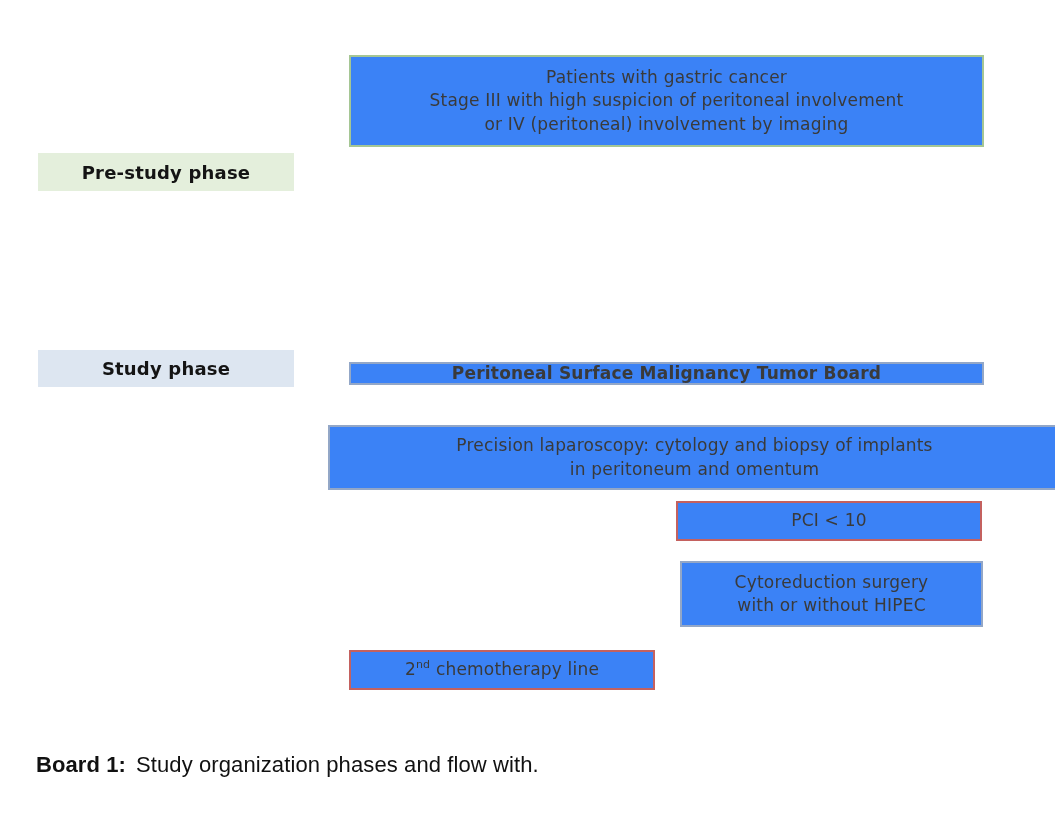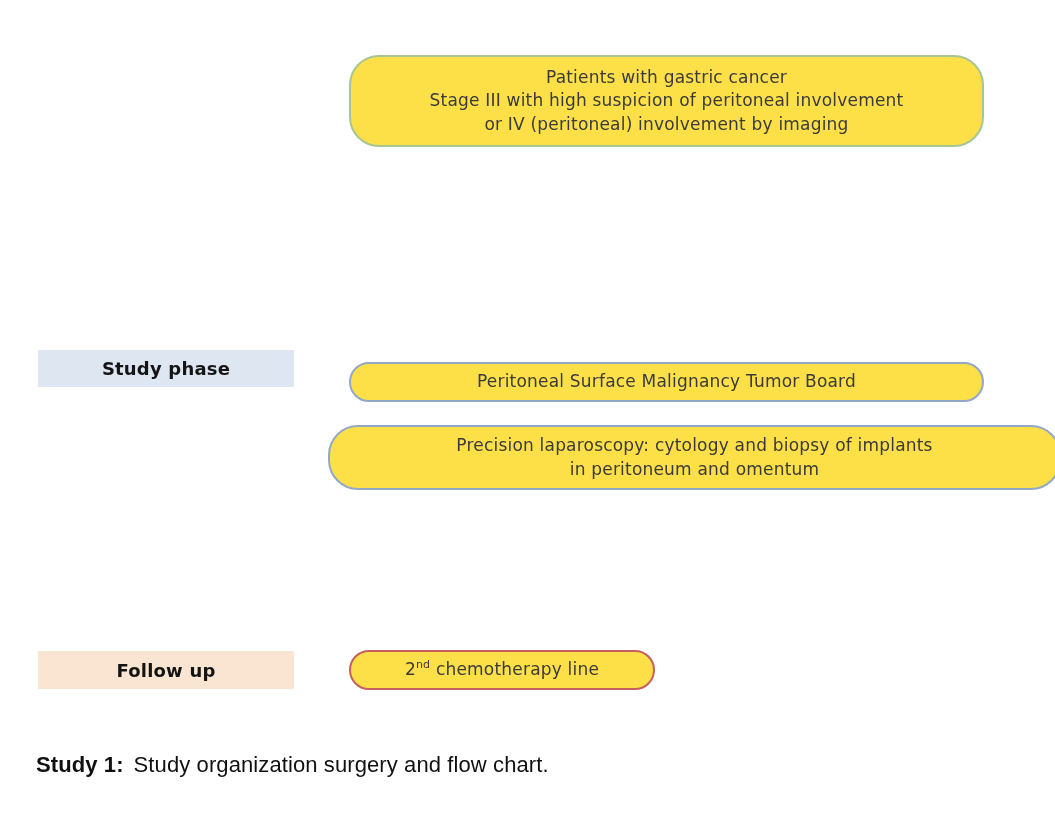--- a/index.html
+++ b/index.html
@@ -15,32 +15,31 @@
     color: #3a3a3a;
     overflow: hidden;
   }
   .canvas {
     position: absolute;
     inset: 0;
     background: #ffffff;
   }
   .flow-box {
     position: absolute;
-    background: #fde047;
+    background: #3b82f6;
     display: flex;
     align-items: center;
     justify-content: center;
     text-align: center;
     font-size: 17px;
     line-height: 1.38;
     white-space: pre-line;
     box-sizing: border-box;
     padding: 2px 10px;
     letter-spacing: 0.2px;
-    border-radius: 30px;
   }
   .border-green { border: 2px solid var(--green-border); }
   .border-blue  { border: 2px solid var(--blue-border); }
   .border-red   { border: 2px solid var(--red-border); }
 
   .phase-label {
     position: absolute;
     display: flex;
     align-items: center;
     justify-content: center;
@@ -54,21 +53,21 @@
   .bg-green { background: var(--green-fill); }
   .bg-blue  { background: var(--blue-fill); }
   .bg-peach { background: var(--peach-fill); }
 
   
   .box-patients      { left: 349px; top: 55px;  width: 635px; height: 92px; }
   .label-prestudy    { left: 38px;  top: 153px; width: 256px; height: 38px; }
   .box-laparoscopy1  { left: 349px; top: 166px; width: 635px; height: 88px; }
   .box-chemo-cycles  { left: 349px; top: 268px; width: 635px; height: 66px; }
   .label-study       { left: 38px;  top: 350px; width: 256px; height: 37px; }
-  .box-tumor-board   { left: 349px; top: 362px; width: 635px; height: 40px; }
+  .box-tumor-board   { left: 349px; top: 362px; width: 635px; height: 23px; font-weight: bold; }
   .box-laparoscopy2  { left: 328px; top: 425px; width: 733px; height: 65px; }
   .box-pci-gt        { left: 349px; top: 501px; width: 306px; height: 40px; }
   .box-pci-lt        { left: 676px; top: 501px; width: 306px; height: 40px; }
   .box-cytoreduction { left: 680px; top: 561px; width: 303px; height: 66px; }
   .label-followup    { left: 38px;  top: 651px; width: 256px; height: 38px; }
   .box-2nd-chemo     { left: 349px; top: 650px; width: 306px; height: 40px; }
   .box-chemotherapy  { left: 680px; top: 655px; width: 303px; height: 39px; }
 
   .box-2nd-chemo sup {
     font-size: 11px;
@@ -89,37 +88,40 @@
 </style>
 </head>
 <body style="color: rgb(58, 58, 58);">
 
 <div class="canvas">
 
   <div class="flow-box border-green box-patients">Patients with gastric cancer
 Stage III with high suspicion of peritoneal involvement
 or IV (peritoneal) involvement by imaging</div>
 
+  <div class="phase-label bg-green label-prestudy">Pre-study phase</div>
 
 
 
   <div class="phase-label bg-blue label-study">Study phase</div>
 
   <div class="flow-box border-blue box-tumor-board">Peritoneal Surface Malignancy Tumor Board</div>
 
   <div class="flow-box border-blue box-laparoscopy2">Precision laparoscopy: cytology and biopsy of implants
 in peritoneum and omentum</div>
 
 
+  <div class="flow-box border-red box-pci-lt">PCI &lt; 10</div>
 
+  <div class="flow-box border-blue box-cytoreduction">Cytoreduction surgery
+with or without HIPEC</div>
 
-  <div class="phase-label bg-peach label-followup">Follow up</div>
 
   <div class="flow-box border-red box-2nd-chemo">
     <span><span>2</span><sup>nd</sup><span> chemotherapy line</span></span>
   </div>
 
 
   <div class="figure-caption">
-    <span class="cap-label">Study 1:</span><span>Study organization surgery and flow chart.</span>
+    <span class="cap-label">Board 1:</span><span>Study organization phases and flow with.</span>
   </div>
 
 </div>
 
 </body></html>

